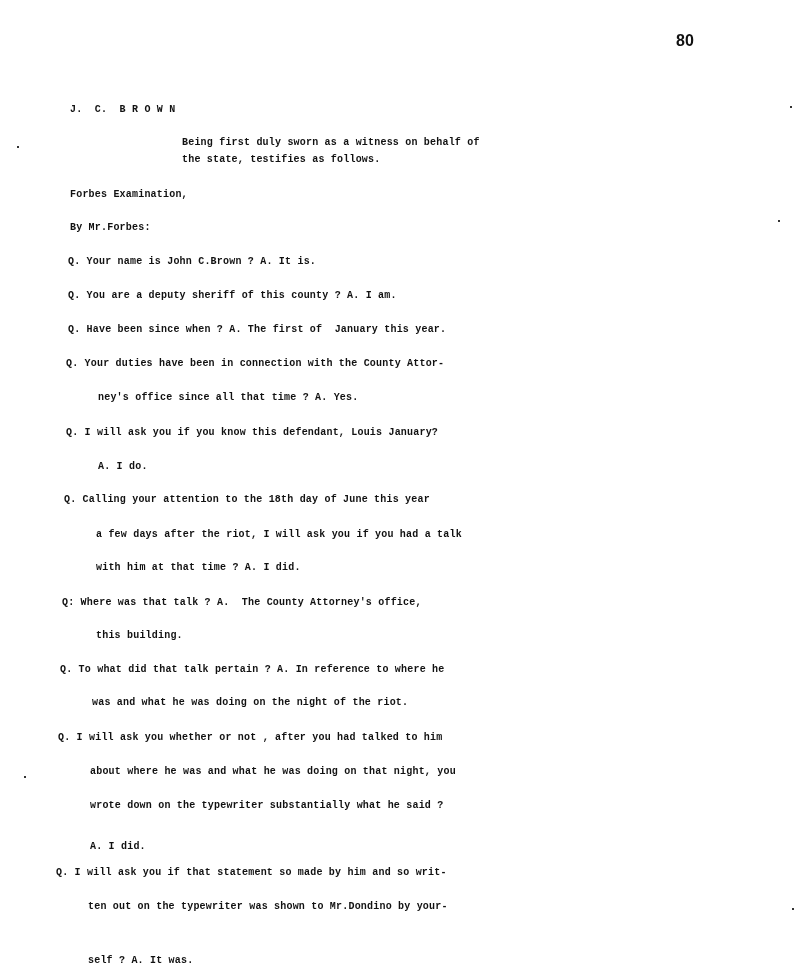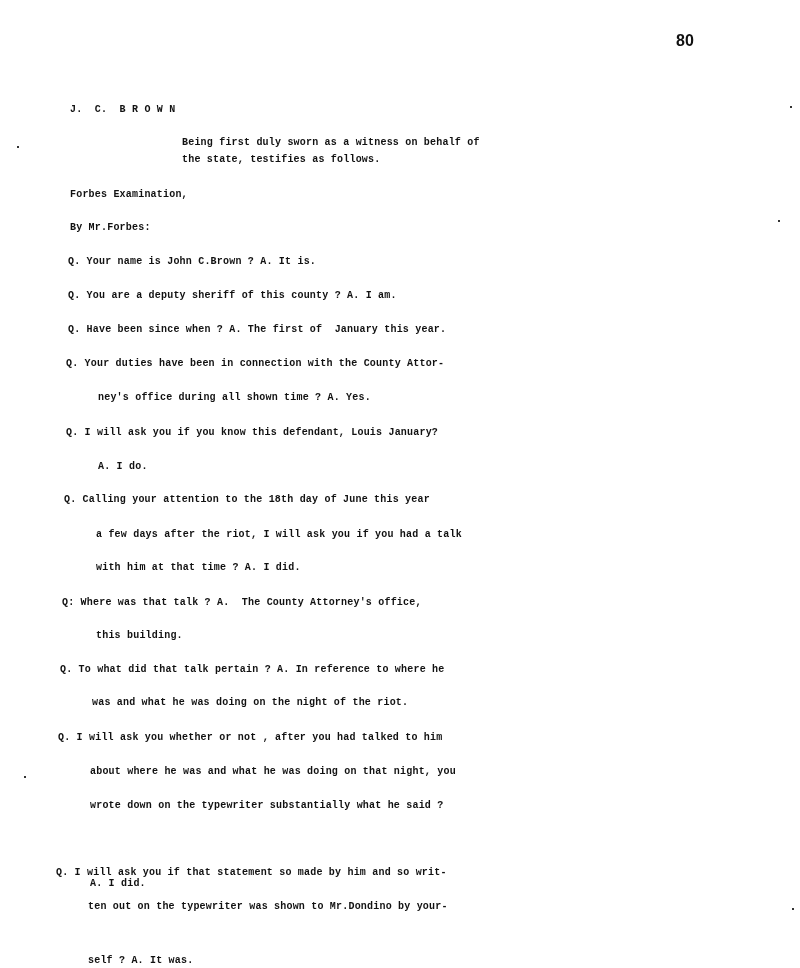--- a/index.html
+++ b/index.html
@@ -22,34 +22,34 @@
   <div class="line" style="left:182px;top:134px;">Being first duly sworn as a witness on behalf of</div>
   <div class="line" style="left:182px;top:151px;">the state, testifies as follows.</div>
   <div class="line" style="left:70px;top:186px;">Forbes Examination,</div>
   <div class="line" style="left:70px;top:219px;">By Mr.Forbes:</div>
 
   <div id="qa">
       <div class="line" style="left: 68px; top: 253px;">Q. Your name is John C.Brown ? A. It is.</div>
       <div class="line" style="left: 68px; top: 287px;">Q. You are a deputy sheriff of this county ? A. I am.</div>
       <div class="line" style="left: 68px; top: 321px;">Q. Have been since when ? A. The first of  January this year.</div>
       <div class="line" style="left: 66px; top: 355px;">Q. Your duties have been in connection with the County Attor-</div>
-      <div class="line" style="left: 98px; top: 389px;">ney's office during all shown time ? A. Yes.</div>
+      <div class="line" style="left: 98px; top: 389px;">ney's office since all that time ? A. Yes.</div>
       <div class="line" style="left: 66px; top: 424px;">Q. I will ask you if you know this defendant, Louis January?</div>
       <div class="line" style="left: 98px; top: 458px;">A. I do.</div>
       <div class="line" style="left: 64px; top: 491px;">Q. Calling your attention to the 18th day of June this year</div>
       <div class="line" style="left: 96px; top: 526px;">a few days after the riot, I will ask you if you had a talk</div>
       <div class="line" style="left: 96px; top: 559px;">with him at that time ? A. I did.</div>
       <div class="line" style="left: 62px; top: 594px;">Q: Where was that talk ? A.  The County Attorney's office,</div>
       <div class="line" style="left: 96px; top: 627px;">this building.</div>
       <div class="line" style="left: 60px; top: 661px;">Q. To what did that talk pertain ? A. In reference to where he</div>
       <div class="line" style="left: 92px; top: 694px;">was and what he was doing on the night of the riot.</div>
       <div class="line" style="left: 58px; top: 729px;">Q. I will ask you whether or not , after you had talked to him</div>
       <div class="line" style="left: 90px; top: 763px;">about where he was and what he was doing on that night, you</div>
       <div class="line" style="left: 90px; top: 797px;">wrote down on the typewriter substantially what he said ?</div>
-      <div class="line" style="left: 90px; top: 875px; text-align: center;">A. I did.</div>
+      <div class="line" style="left: 90px; top: 838px; text-align: center;">A. I did.</div>
       <div class="line" style="left: 56px; top: 864px;">Q. I will ask you if that statement so made by him and so writ-</div>
       <div class="line" style="left: 88px; top: 898px;">ten out on the typewriter was shown to Mr.Dondino by your-</div>
       <div class="line" style="left: 88px; top: 932px; margin-top: 20px;">self ? A. It was.</div>
     </div>
 
   <div class="speck" style="left:17px;top:146px;"></div>
   <div class="speck" style="left:790px;top:106px;"></div>
   <div class="speck" style="left:778px;top:220px;"></div>
   <div class="speck" style="left:24px;top:776px;"></div>
   <div class="speck" style="left:792px;top:908px;"></div>

